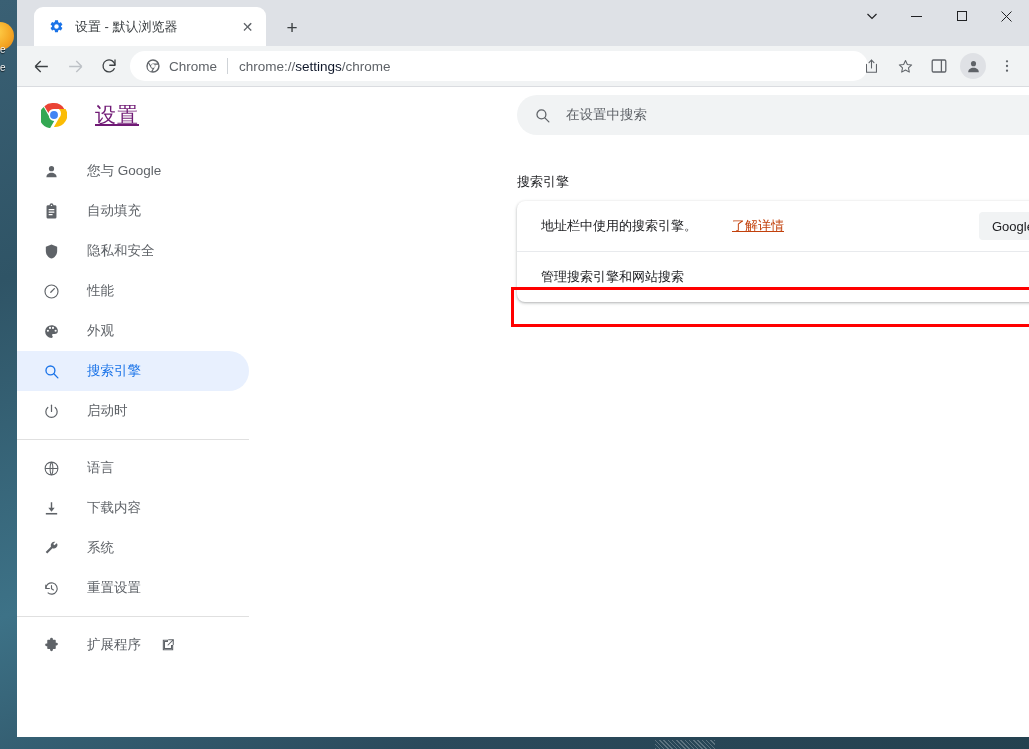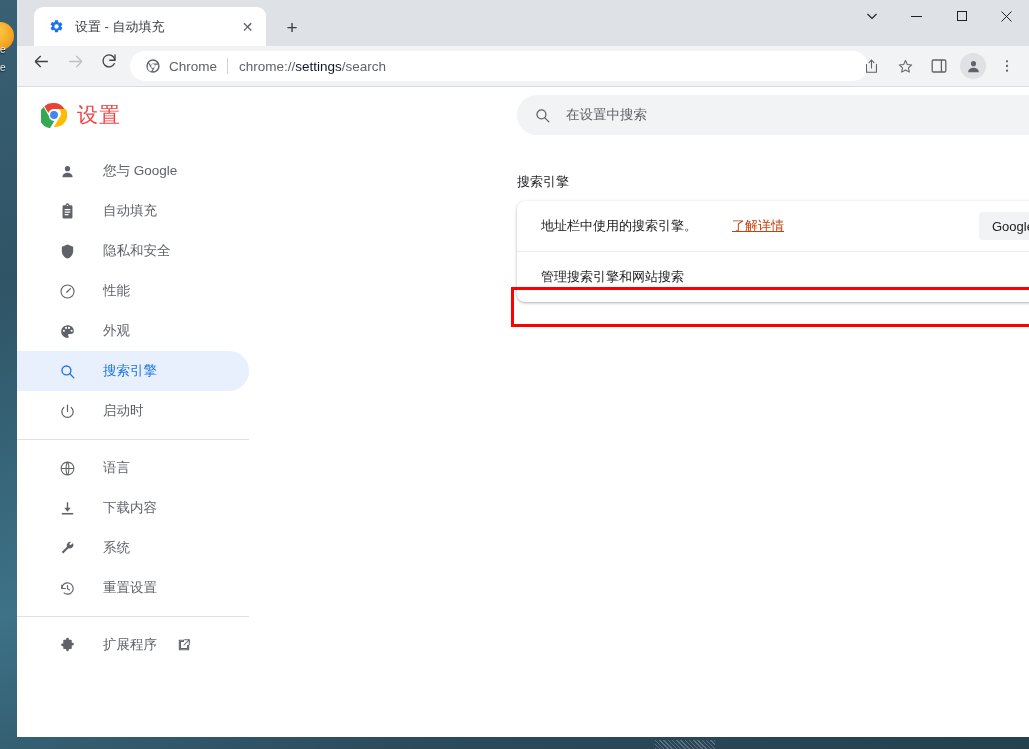--- a/index.html
+++ b/index.html
@@ -77,21 +77,21 @@
   }
   .wc-btn {
     width: 45px; height: 32px;
     display: flex; align-items: center; justify-content: center;
     color: #202124; cursor: pointer;
   }
 
   
   #toolbar {
     position: relative; height: 40px; background: #f1f3f4;
-    display: flex; 
+    display: flex; align-items: center;
     border-bottom: 1px solid #dadce0;
   }
   .nav-btn {
     width: 30px; height: 30px; margin-left: 4px;
     display: flex; align-items: center; justify-content: center;
     border-radius: 50%; cursor: pointer; color: #5f6368;
   }
   #nav-back { margin-left: 9px; color: #3c4043; }
   #nav-forward { color: #bdc1c6; }
   #nav-reload { color: #3c4043; }
@@ -137,27 +137,27 @@
   }
   #sidebar {
     width: 232px; height: 650px; position: relative;
     background: #ffffff; flex-shrink: 0;
   }
   #settings-header {
     display: flex; align-items: center; height: 56px; padding-left: 24px;
   }
   #settings-logo { width: 26px; height: 26px; }
   #settings-title {
-    margin-left: 10px; font-size: 21px; color: #ef4444; letter-spacing: 1px;
+    margin-left: 28px; font-size: 21px; color: #701a75; letter-spacing: 1px; text-decoration: underline;
   }
   .nav-group { padding-top: 8px; }
   .nav-group + .nav-group { border-top: 1px solid #e0e0e0; margin-top: 8px; }
   .nav-item {
     display: flex; align-items: center; height: 40px;
-    margin: 0 0 0 0; padding-left: 40px;
+    margin: 0 0 0 0; padding-left: 24px;
     border-radius: 0 20px 20px 0;
     color: #5f6368; cursor: pointer;
     font-size: 13.5px;
   }
   .nav-item .nav-icon {
     width: 20px; height: 20px; flex-shrink: 0;
     display: flex; align-items: center; justify-content: center;
   }
   .nav-item .nav-label { margin-left: 26px; white-space: nowrap; }
   .nav-item.selected {
@@ -249,21 +249,21 @@
 <div id="browser-window">
 
   <div id="tab-strip">
 
     <div id="tab-active">
       <span id="tab-favicon">
         <svg width="15" height="15" viewBox="0 0 24 24" fill="#1a73e8">
           <path d="M19.14 12.94c.04-.3.06-.61.06-.94s-.02-.64-.07-.94l2.03-1.58a.49.49 0 0 0 .12-.61l-1.92-3.32a.49.49 0 0 0-.59-.22l-2.39.96c-.5-.38-1.03-.7-1.62-.94l-.36-2.54A.48.48 0 0 0 13.9 2h-3.84a.48.48 0 0 0-.47.41l-.36 2.54c-.59.24-1.13.57-1.62.94l-2.39-.96a.48.48 0 0 0-.59.22L2.71 8.47c-.12.21-.08.47.12.61l2.03 1.58c-.05.3-.09.63-.09.94s.02.64.07.94l-2.03 1.58a.49.49 0 0 0-.12.61l1.92 3.32c.12.22.37.29.59.22l2.39-.96c.5.38 1.03.7 1.62.94l.36 2.54c.05.24.24.41.48.41h3.84c.24 0 .44-.17.47-.41l.36-2.54c.59-.24 1.13-.56 1.62-.94l2.39.96c.22.08.47 0 .59-.22l1.92-3.32a.49.49 0 0 0-.12-.61l-2.01-1.58zM12 15.6A3.6 3.6 0 0 1 8.4 12 3.6 3.6 0 0 1 12 8.4a3.6 3.6 0 0 1 3.6 3.6 3.6 3.6 0 0 1-3.6 3.6z"></path>
         </svg>
       </span>
-      <span id="tab-title">设置 - 自动填充</span>
+      <span id="tab-title">设置 - 默认浏览器</span>
       <span id="tab-close">✕</span>
     </div>
 
     <div id="new-tab-button">+</div>
 
     <div id="window-controls">
       <div class="wc-btn" id="wc-tabsearch">
         <svg width="12" height="12" viewBox="0 0 12 12" fill="none" stroke="currentColor" stroke-width="1.2">
           <path d="M1.5 4 L6 8.5 L10.5 4"></path>
         </svg>
@@ -305,21 +305,21 @@
     </div>
 
     <div id="omnibox">
       <span id="omnibox-chrome-icon">
         <svg width="16" height="16" viewBox="0 0 24 24" fill="#5f6368">
           <path d="M12 2a10 10 0 1 0 0 20 10 10 0 0 0 0-20zm0 2.2a7.8 7.8 0 0 1 6.8 4H12a3.8 3.8 0 0 0-3.6 2.6L6 6.6A7.78 7.78 0 0 1 12 4.2zM4.2 12c0-1.3.32-2.53.88-3.6l3.4 5.9a3.8 3.8 0 0 0 3.1 1.9l-2.4 4.16A7.81 7.81 0 0 1 4.2 12zM12 19.8c-.2 0-.4 0-.6-.03l3.4-5.9A3.77 3.77 0 0 0 15.3 10h4.4c.07.42.1.86.1 1.3v.7a7.8 7.8 0 0 1-7.8 7.8zM12 15a3 3 0 1 1 0-6 3 3 0 0 1 0 6z"></path>
         </svg>
       </span>
       <span id="omnibox-chip-label">Chrome</span>
       <span id="omnibox-separator"></span>
-      <span id="omnibox-url"><span>chrome://</span><b>settings</b><span>/search</span></span>
+      <span id="omnibox-url"><span>chrome://</span><b>settings</b><span>/chrome</span></span>
     </div>
 
     <div id="toolbar-actions">
       <div class="tb-icon">
         <svg width="17" height="17" viewBox="0 0 24 24" fill="none" stroke="currentColor" stroke-width="1.5" stroke-linecap="round" stroke-linejoin="round">
           <path d="M5 9v11h14V9"></path>
           <path d="M12 14V3"></path>
           <path d="M8.5 6.5 12 3l3.5 3.5"></path>
         </svg>
       </div>

